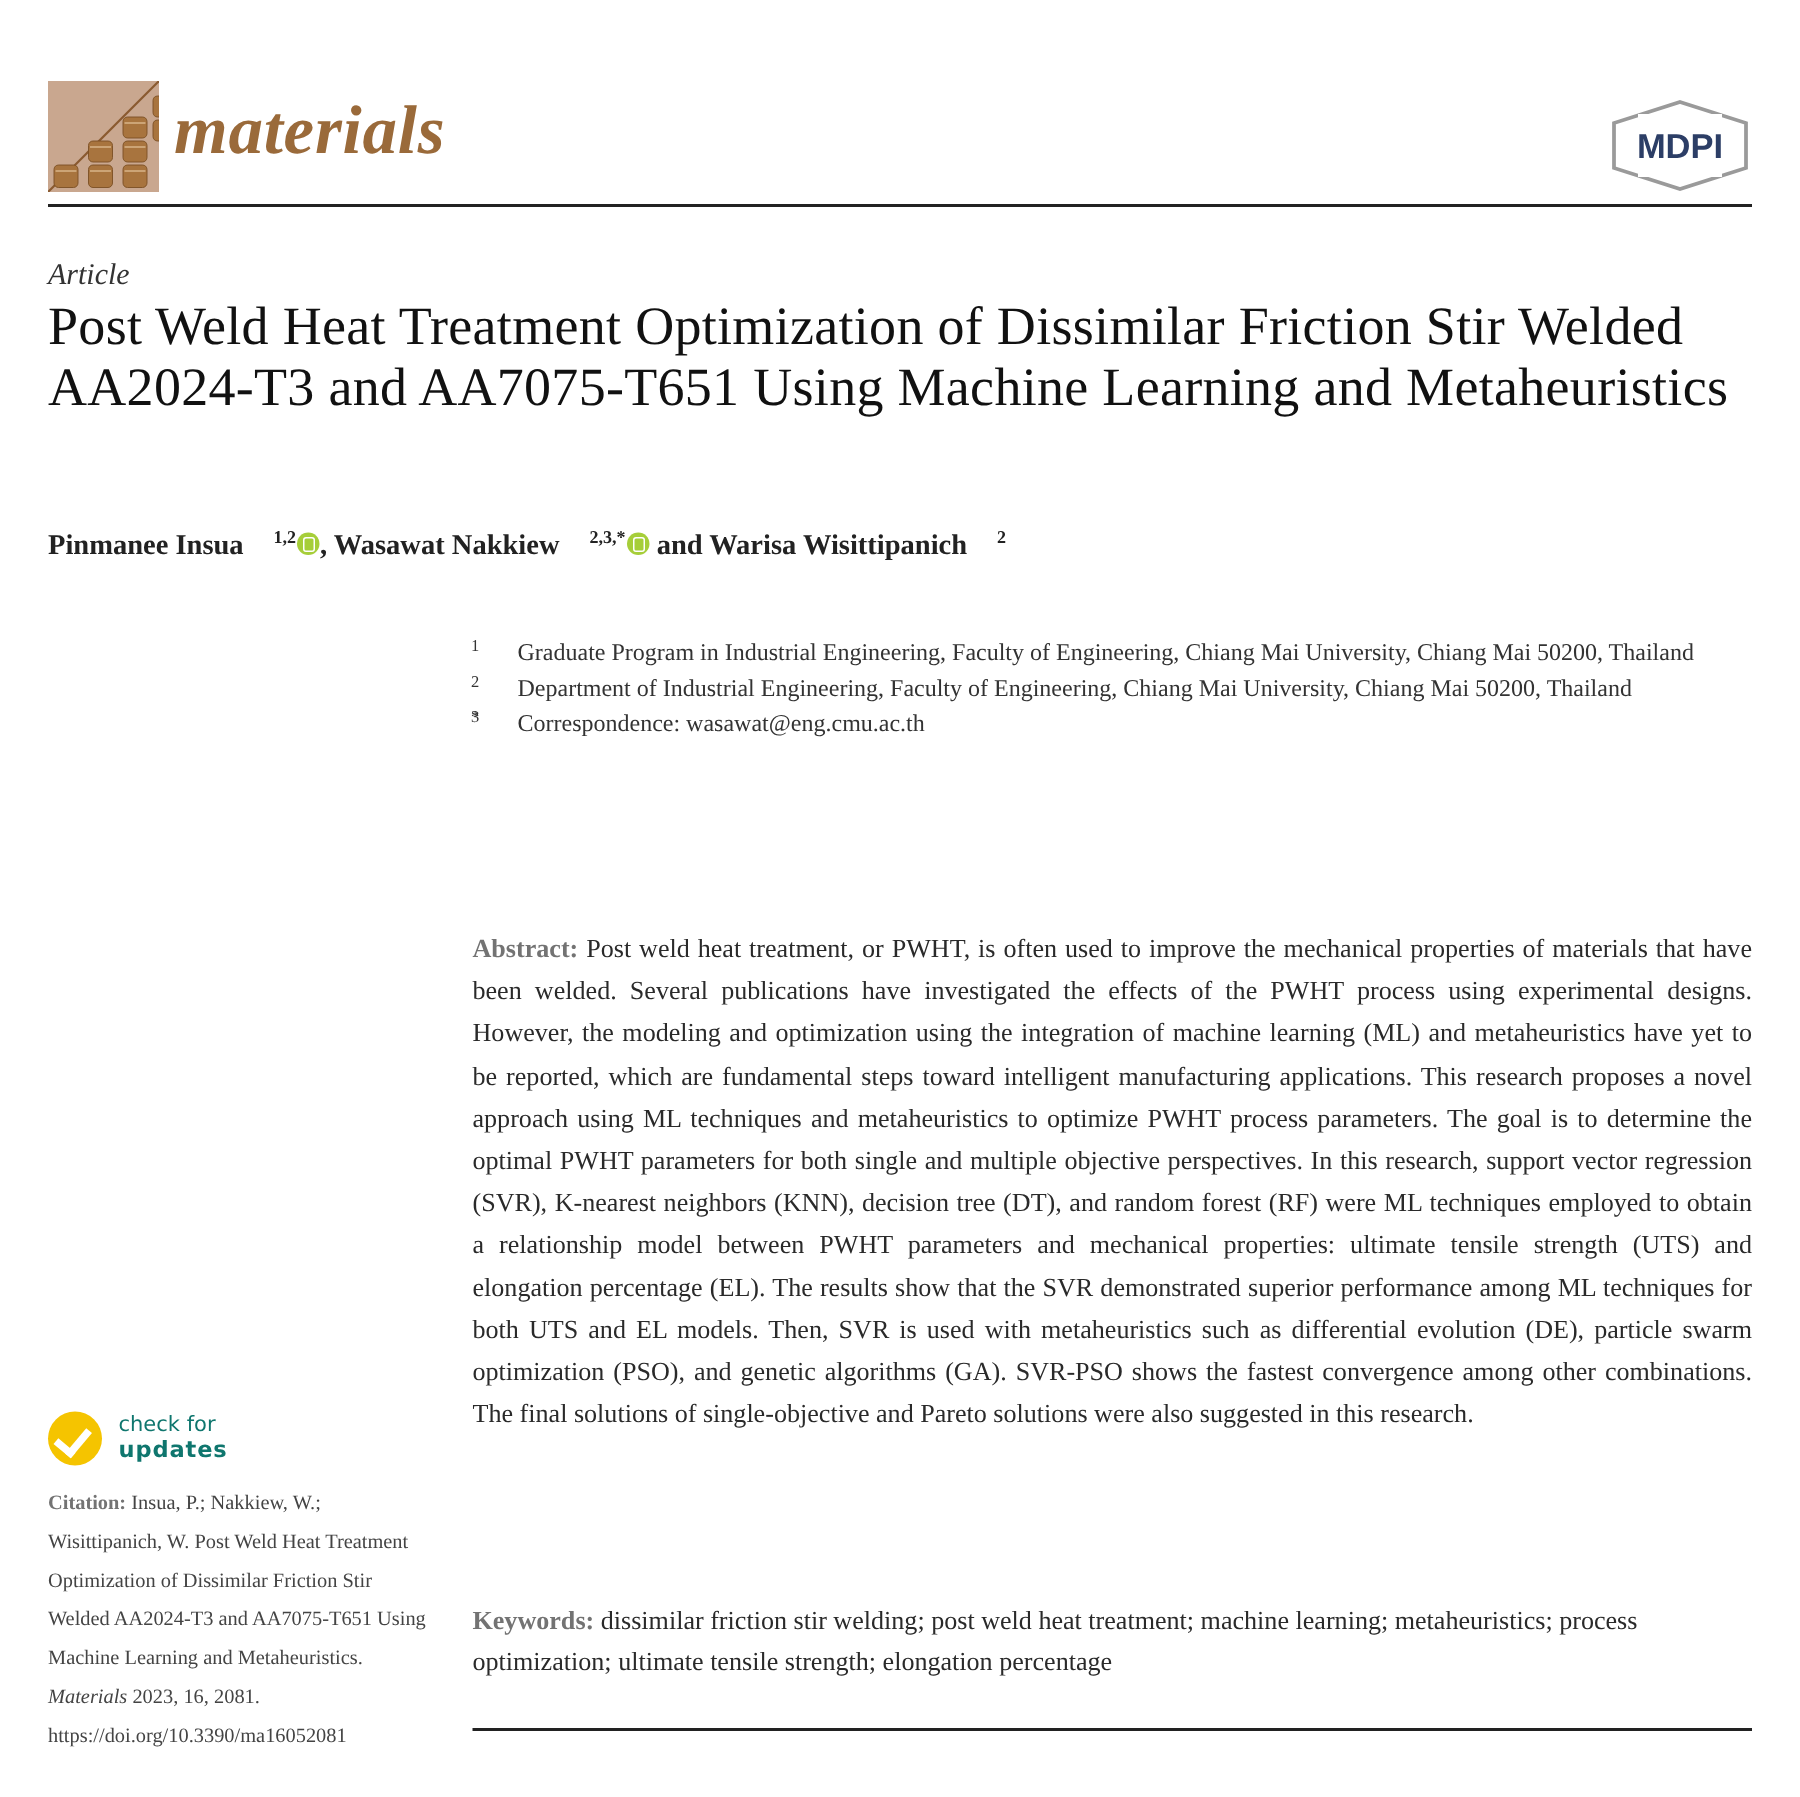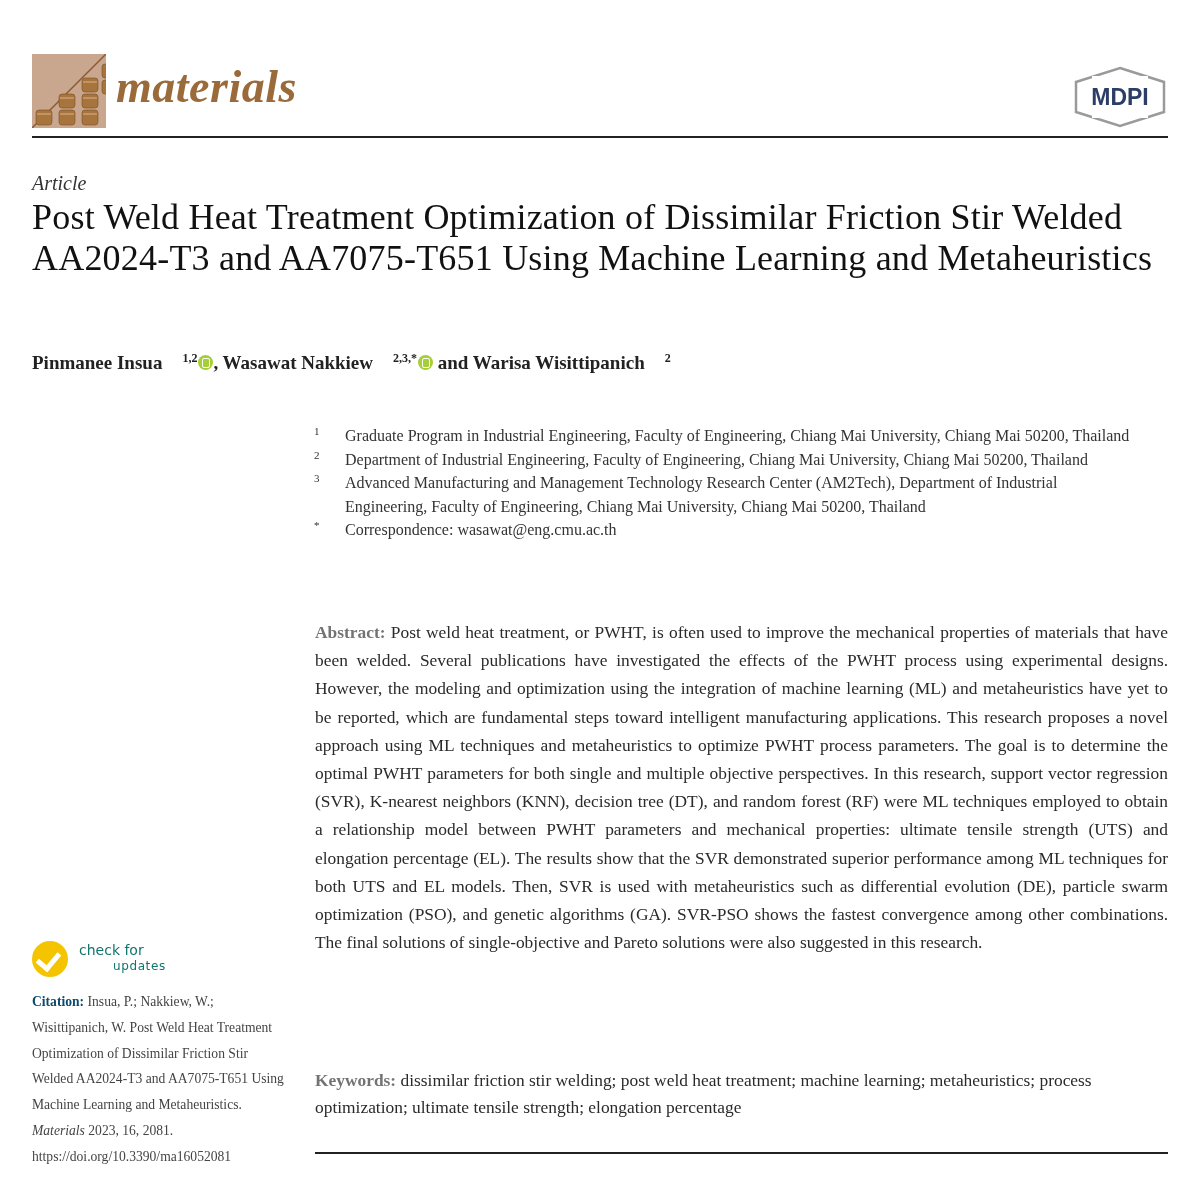--- a/index.html
+++ b/index.html
@@ -25,24 +25,24 @@
 
   .abstract { position: absolute; left: 315px; top: 618px; width: 853px; font-size: 17.4px; line-height: 28.2px; color: #2a2a2a; text-align: justify; }
   .abstract b, .keywords b { color: #737373; }
   .keywords { position: absolute; left: 315px; top: 1067px; width: 860px; font-size: 17.4px; line-height: 27px; color: #2a2a2a; }
   .bottom-rule { position: absolute; left: 315px; top: 1152px; width: 853px; height: 2px; background: #222; }
 
   .check-updates { position: absolute; left: 32px; top: 941px; height: 38px; width: 160px; }
   .check-circle { position: absolute; left: 0; top: 0; width: 36px; height: 36px; border-radius: 50%; background: #f5c400; }
   .check-circle::after { content: ""; position: absolute; left: 9px; top: 7px; width: 10px; height: 17px; border-right: 5px solid #ffffff; border-bottom: 5px solid #ffffff; transform: rotate(40deg); }
   .check-text { position: absolute; left: 47px; top: 1px; font-family: "DejaVu Sans", sans-serif; font-size: 14px; line-height: 16px; color: #0f766e; }
-  .check-text .l2 { font-weight: normal; font-size: 12px; letter-spacing: 0.6px; margin-left: 34px; }
+  .check-text .l2 { font-weight: bold; font-size: 15px; letter-spacing: 0.6px; }
 
   .citation { position: absolute; left: 32px; top: 989px; width: 260px; font-size: 13.6px; line-height: 25.8px; color: #444; }
-  .citation b { color: #0c4a6e; }
+  .citation b { color: #737373; }
   .citation .doi-link { color: #444; }
 </style>
 </head>
 <body>
 
 <div class="header">
   <div class="logo-box">
     <svg width="74" height="74" viewBox="0 0 74 74">
       <rect width="74" height="74" fill="#c9a78f"></rect>
       <line x1="0" y1="74" x2="74" y2="0" stroke="#8a5a30" stroke-width="1.5"></line>
@@ -88,21 +88,20 @@
   <div class="affil">
     <span class="num">1</span>
     <span>Graduate Program in Industrial Engineering, Faculty of Engineering, Chiang Mai University, Chiang Mai 50200, Thailand</span>
   </div>
   <div class="affil">
     <span class="num">2</span>
     <span>Department of Industrial Engineering, Faculty of Engineering, Chiang Mai University, Chiang Mai 50200, Thailand</span>
   </div>
   <div class="affil">
     <span class="num">3</span>
-    <span>Advanced Manufacturing and Management Technology Research Center (AM2Tech), Department of Industrial Engineering, Faculty of Engineering, Chiang Mai University, Chiang Mai 50200, Thailand</span>
   </div>
   <div class="affil">
     <span class="num">*</span>
     <span>Correspondence: wasawat@eng.cmu.ac.th</span>
   </div>
 </div>
 
 <div class="abstract">
   <b>Abstract:</b>
   <span>Post weld heat treatment, or PWHT, is often used to improve the mechanical properties of materials that have been welded. Several publications have investigated the effects of the PWHT process using experimental designs. However, the modeling and optimization using the integration of machine learning (ML) and metaheuristics have yet to be reported, which are fundamental steps toward intelligent manufacturing applications. This research proposes a novel approach using ML techniques and metaheuristics to optimize PWHT process parameters. The goal is to determine the optimal PWHT parameters for both single and multiple objective perspectives. In this research, support vector regression (SVR), K-nearest neighbors (KNN), decision tree (DT), and random forest (RF) were ML techniques employed to obtain a relationship model between PWHT parameters and mechanical properties: ultimate tensile strength (UTS) and elongation percentage (EL). The results show that the SVR demonstrated superior performance among ML techniques for both UTS and EL models. Then, SVR is used with metaheuristics such as differential evolution (DE), particle swarm optimization (PSO), and genetic algorithms (GA). SVR-PSO shows the fastest convergence among other combinations. The final solutions of single-objective and Pareto solutions were also suggested in this research.</span>

